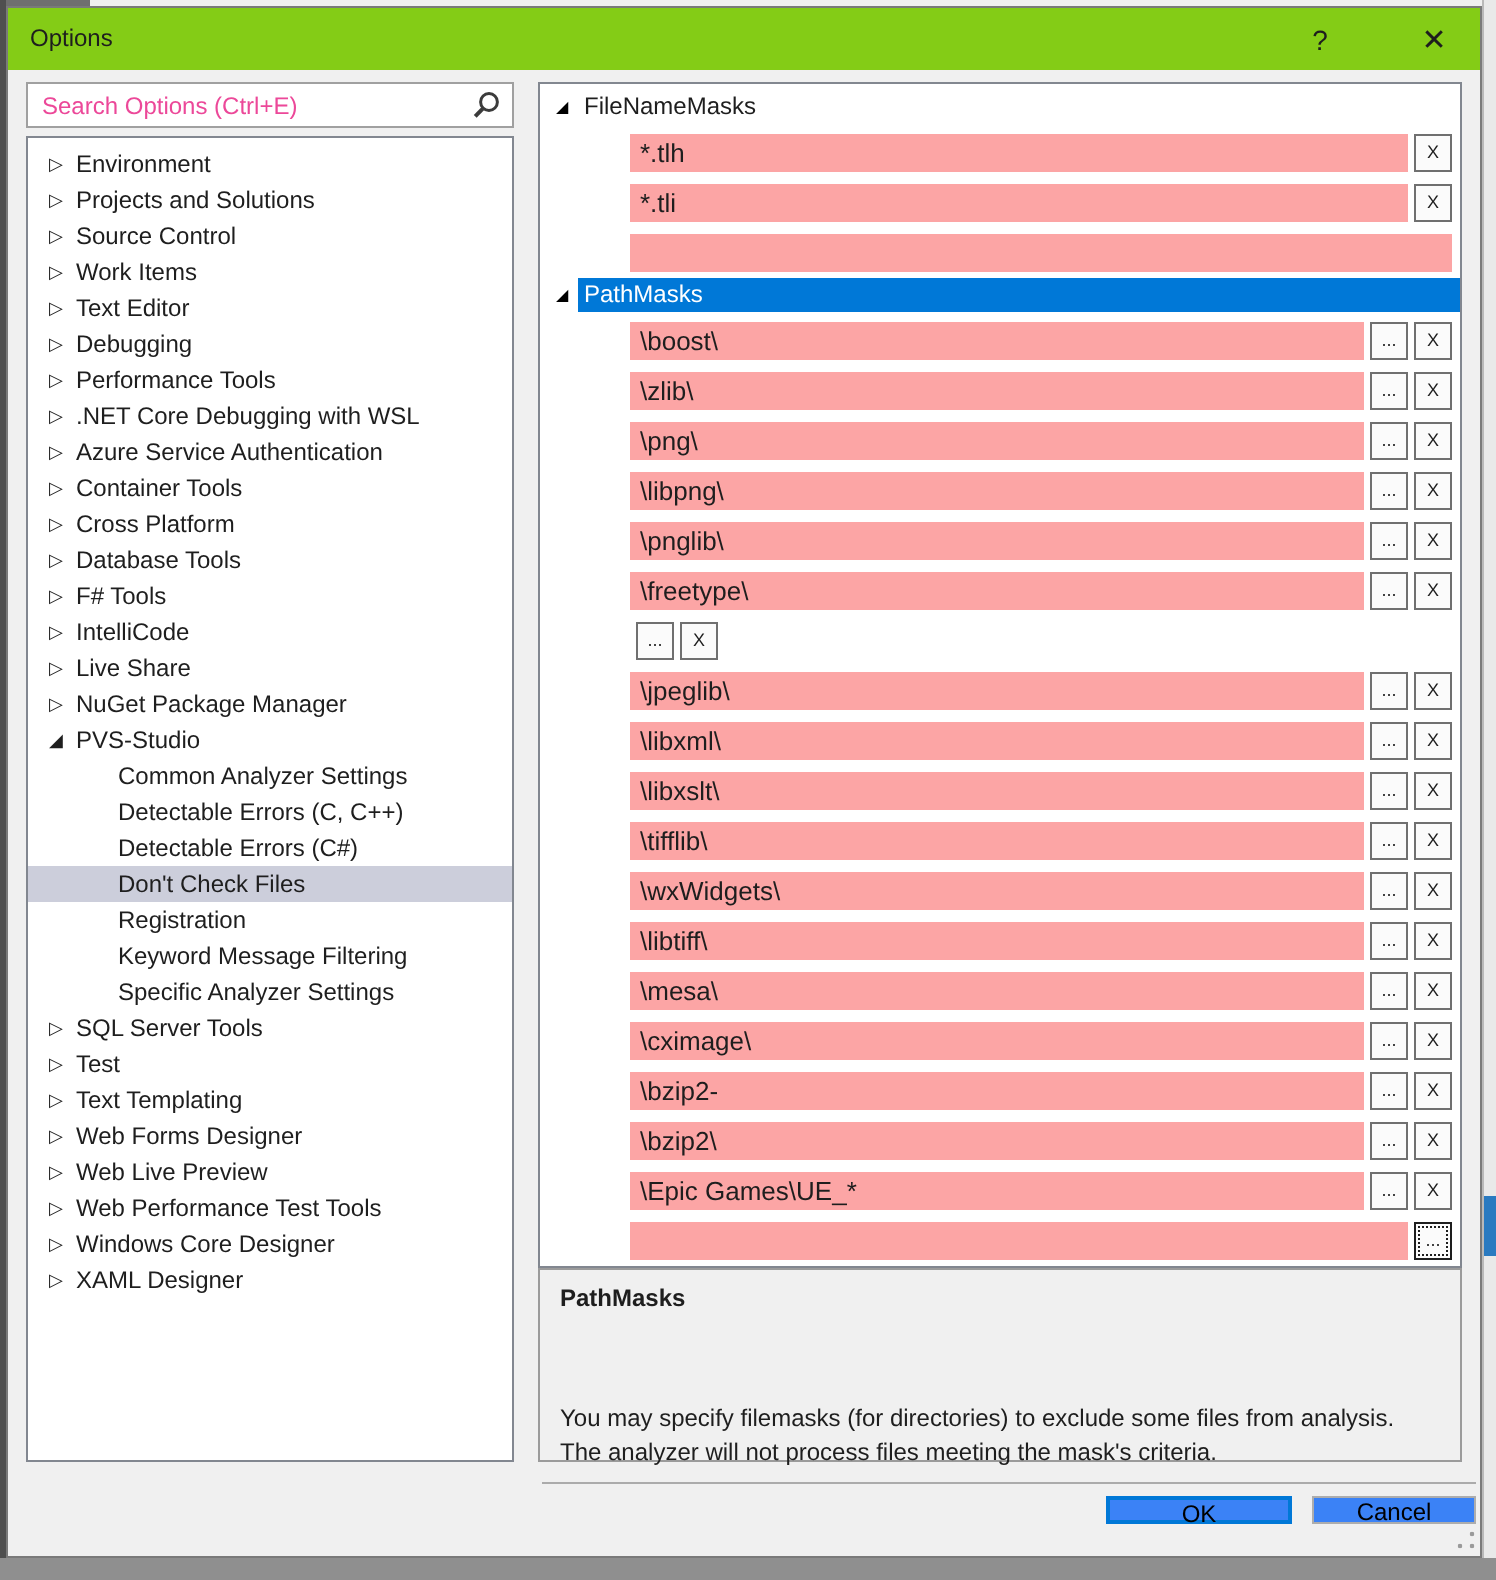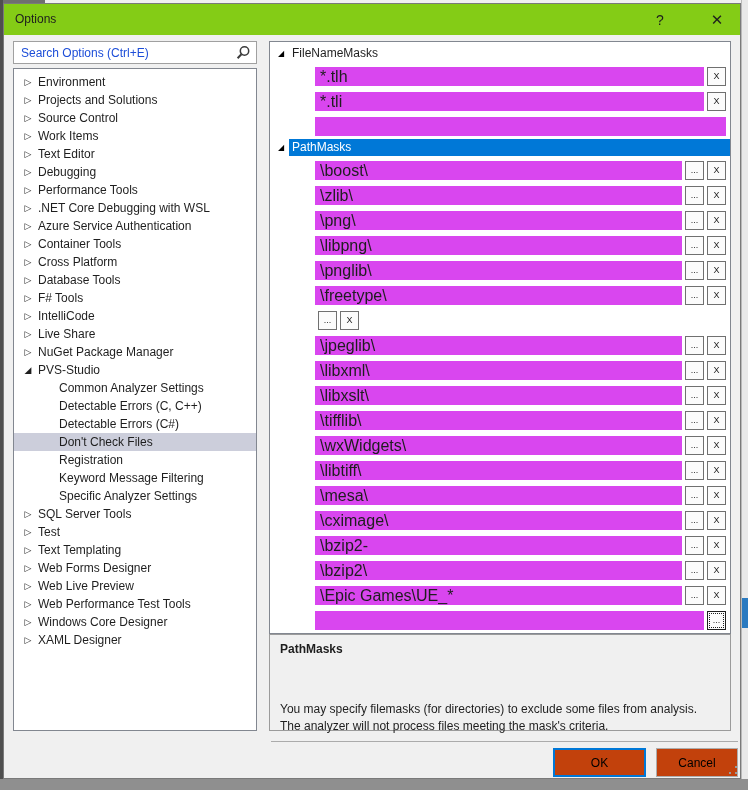--- a/index.html
+++ b/index.html
@@ -20,55 +20,55 @@
   .titlebar { position:absolute; left:0; top:0; width:100%; height:31px; background:#84cc16; }
   .title { position:absolute; left:11px; top:8px; font-size:12px; }
   .tb-btn { position:absolute; top:3px; width:30px; height:25px; background:transparent; border:none;
             font-size:14px; color:#1e1e1e; text-align:center; cursor:default; font-family:inherit; }
   .tb-help  { right:65px; }
   .tb-close { right:8px; font-size:15px; }
 
   
   .search { position:absolute; left:9px; top:37px; width:244px; height:23px; background:#fff;
             border:1px solid #a0a0a0; }
-  .search .ph { position:absolute; left:7px; top:4px; font-size:12px; color:#1d4ed8; }
+  .search .ph { position:absolute; left:7px; top:4px; font-size:12px; color:#ec4899; }
   .search svg { position:absolute; right:5px; top:3px; }
 
   
   .tree { position:absolute; left:9px; top:64px; width:244px; height:663px; background:#fff;
           border:1px solid #828790; overflow:hidden; padding-top:4px; }
   .titem { height:18px; line-height:18px; font-size:12px; white-space:nowrap; display:flex; align-items:center; }
   .titem .arrow { width:12px; margin-left:8px; font-size:9px; color:#1e1e1e; flex:none; text-align:center; }
   .titem .lbl { margin-left:4px; }
   .titem.child .lbl { margin-left:45px; }
   .titem.sel { background:#cccedb; }
 
   
   .proplist { position:absolute; left:265px; top:37px; width:462px; height:593px; background:#fff;
               border:1px solid #828790; overflow:hidden; padding-top:3px; }
   .ghead { height:17px; display:flex; align-items:center; font-size:12px; margin-bottom:2px; }
   .ghead .tri { width:11px; margin-left:8px; font-size:8px; color:#000; flex:none; }
   .ghead .gbar { flex:1; height:17px; line-height:17px; padding-left:3px; }
   .ghead.sel .gbar { background:#0078d7; color:#fff; }
   .prow { height:25px; display:flex; align-items:center; padding-left:45px; padding-right:4px; }
-  .pstrip { flex:1; height:19px; line-height:19px; background:#d946ef; font-size:16px; padding-left:5px;
+  .pstrip { flex:1; height:19px; line-height:19px; background:#fca5a5; font-size:13px; padding-left:5px;
             white-space:nowrap; overflow:hidden; }
   .pbtn { flex:none; width:19px; height:19px; margin-left:3px; background:#fbfbfb; border:1px solid #707070;
           font-size:9px; line-height:15px; text-align:center; color:#1e1e1e; cursor:default; font-family:inherit; padding:0; }
   .pbtn.focused { border:1px solid #1e1e1e; outline:1px dotted #1e1e1e; outline-offset:-3px; }
 
   
   .descbox { position:absolute; left:265px; top:630px; width:462px; height:97px; background:#f0f0f0;
              border:1px solid #9b9b9b; padding:7px 10px; }
   .desc-title { font-size:12px; font-weight:bold; margin-bottom:3px; }
   .desc-body { font-size:12px; line-height:1.45;margin-top:45px; }
 
   
   .sep { position:absolute; left:267px; top:737px; width:467px; height:1px; background:#ababab; }
-  .btn { position:absolute; top:744px; height:29px; background:#c2410c; font-size:12px; font-family:inherit;
+  .btn { position:absolute; top:744px; height:14px; background:#3b82f6; font-size:12px; font-family:inherit;
          cursor:default; }
   .btn-ok { left:549px; width:93px; border:2px solid #0078d7; }
   .btn-cancel { left:652px; width:82px; border:1px solid #adadad; }
   .grip { position:absolute; right:1px; top:760px; width:12px; height:12px;
           background:
             radial-gradient(circle at 9px 3px, #9a9a9a 1px, transparent 1.3px),
             radial-gradient(circle at 9px 9px, #9a9a9a 1px, transparent 1.3px),
             radial-gradient(circle at 3px 9px, #9a9a9a 1px, transparent 1.3px); }
 </style>
 </head>

